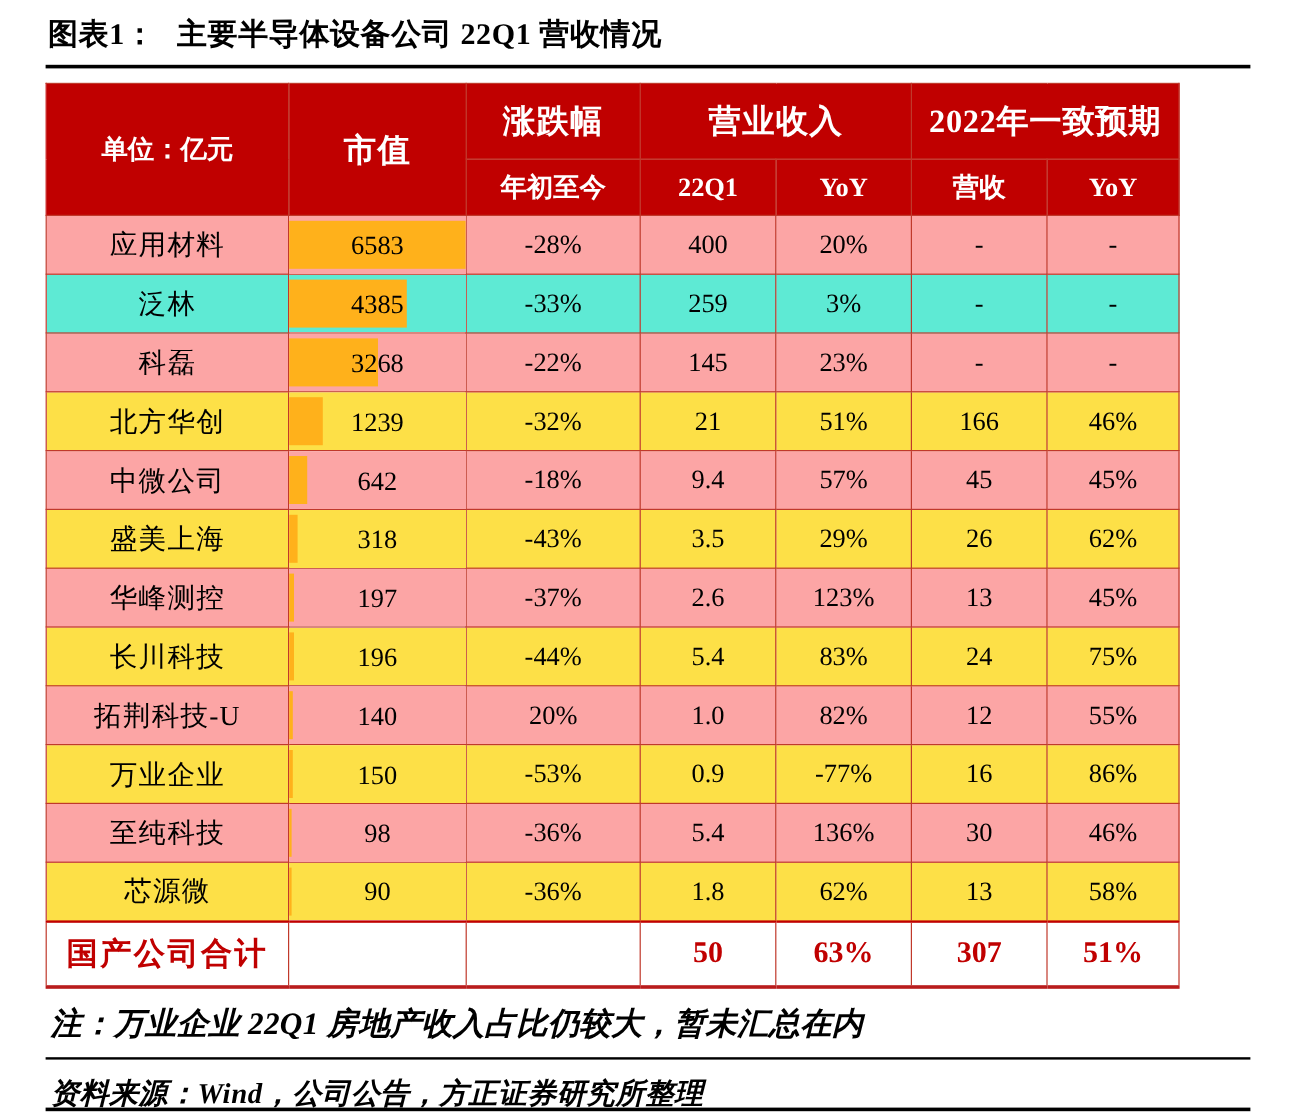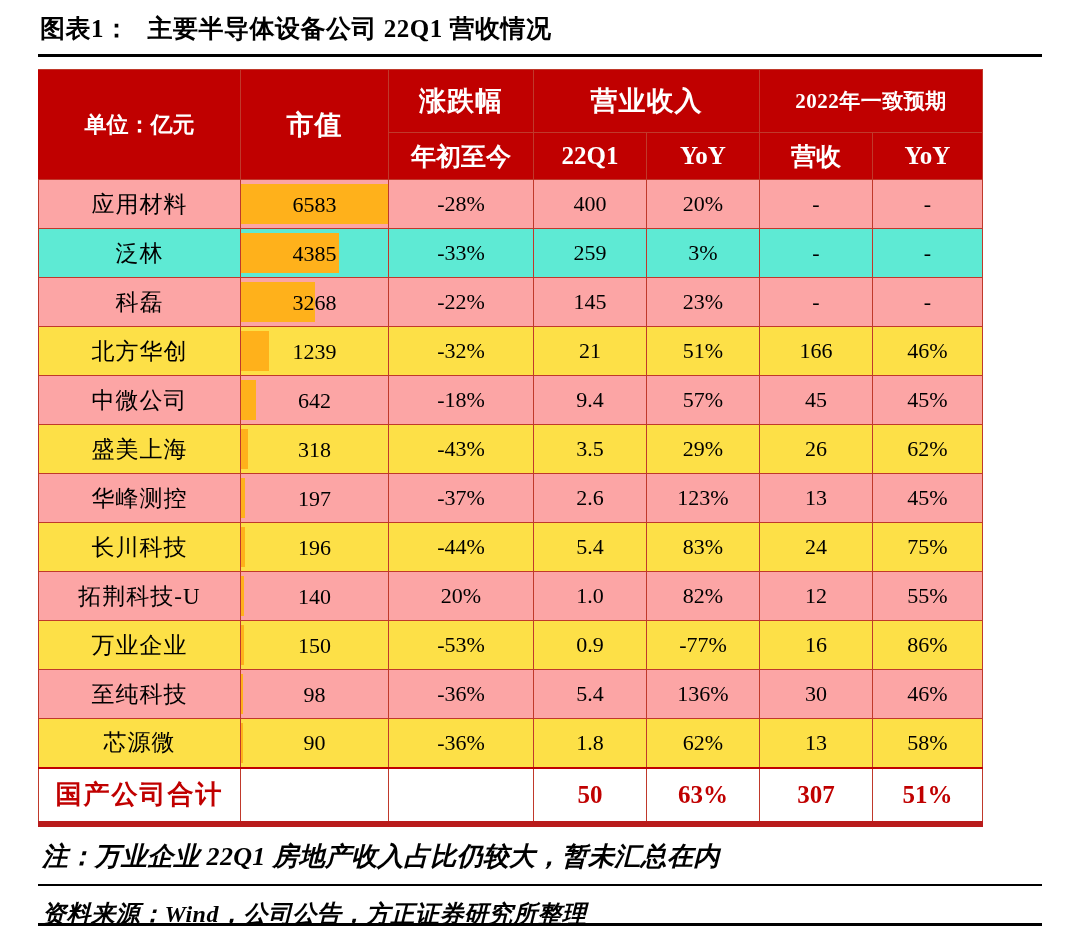--- a/index.html
+++ b/index.html
@@ -63,25 +63,25 @@
   }
   thead th.h-main {
     font-size: 27px;
     height: 62px;
     letter-spacing: 1px;
   }
   thead th.h-unit {
     font-size: 22px;
   }
   thead th.h-sub {
-    font-size: 25px;
+    font-size: 22px;
     height: 46px;
   }
   thead th.h-pred {
-    font-size: 21px;
+    font-size: 27px;
     letter-spacing: 0.5px;
   }
   tbody tr {
     height: 49px;
   }
   tbody td {
     font-size: 22px;
     border-color: #e8c5bd;
   }
   tbody td.name {
@@ -92,21 +92,21 @@
   tr.shade-white td { background: #fca5a5; }
   tr.shade-gray td  { background: #5eead4; }
   tr.shade-pink td  { background: #fde047; }
   tr.total td {
     background: #ffffff;
     color: #c00000;
     font-weight: bold;
     font-size: 25px;
     height: 52px;
     border-top: 2px solid #c00000;
-    border-bottom: 6px solid #b91c1c;
+    border-bottom: 3px solid #b91c1c;
   }
   tr.total td.name { font-size: 26px; letter-spacing: 2px; }
   
   td.mv {
     position: relative;
     padding: 0;
   }
   td.mv .bar {
     position: absolute;
     left: 0;

